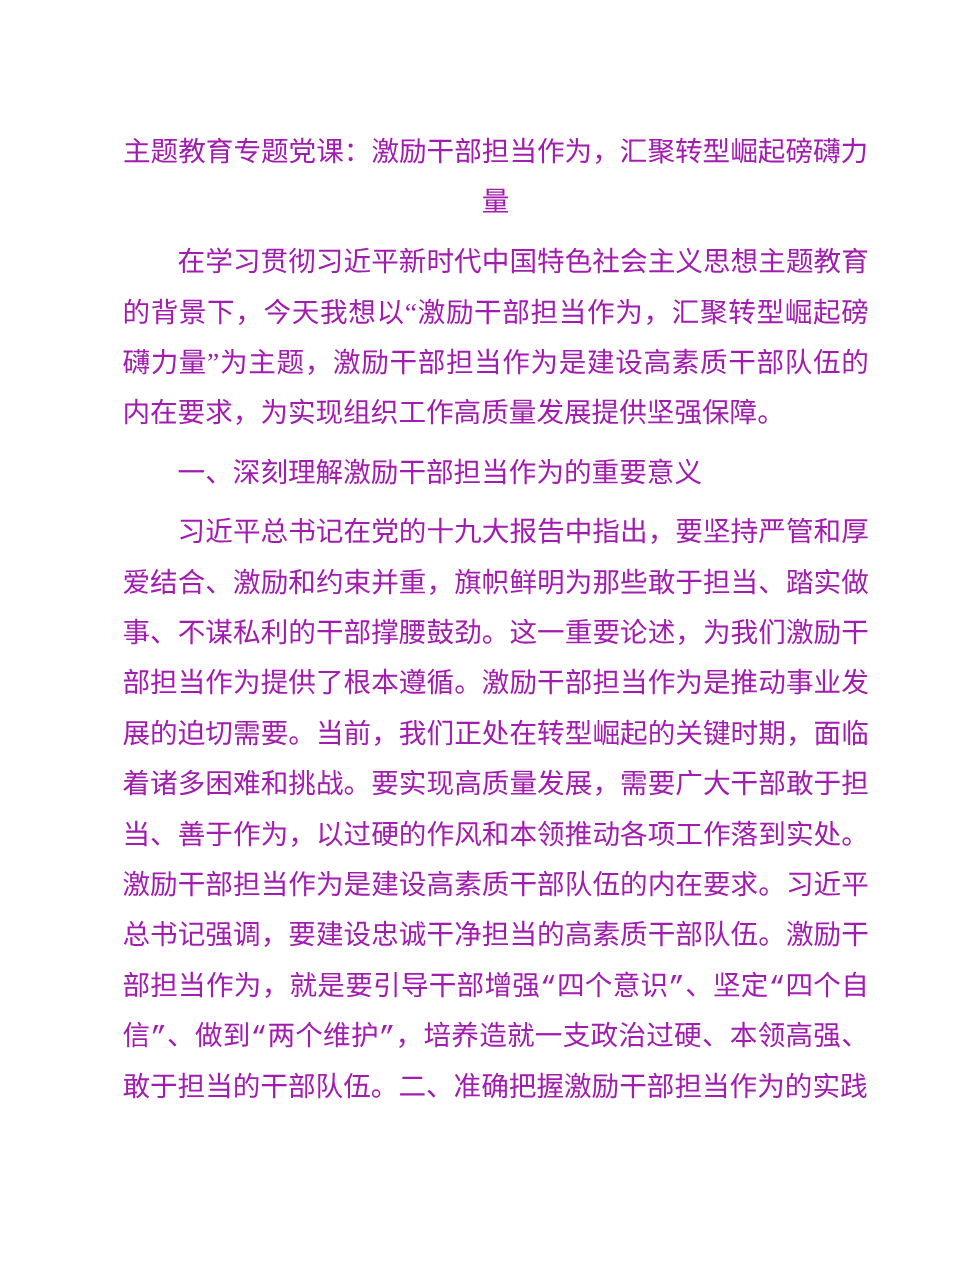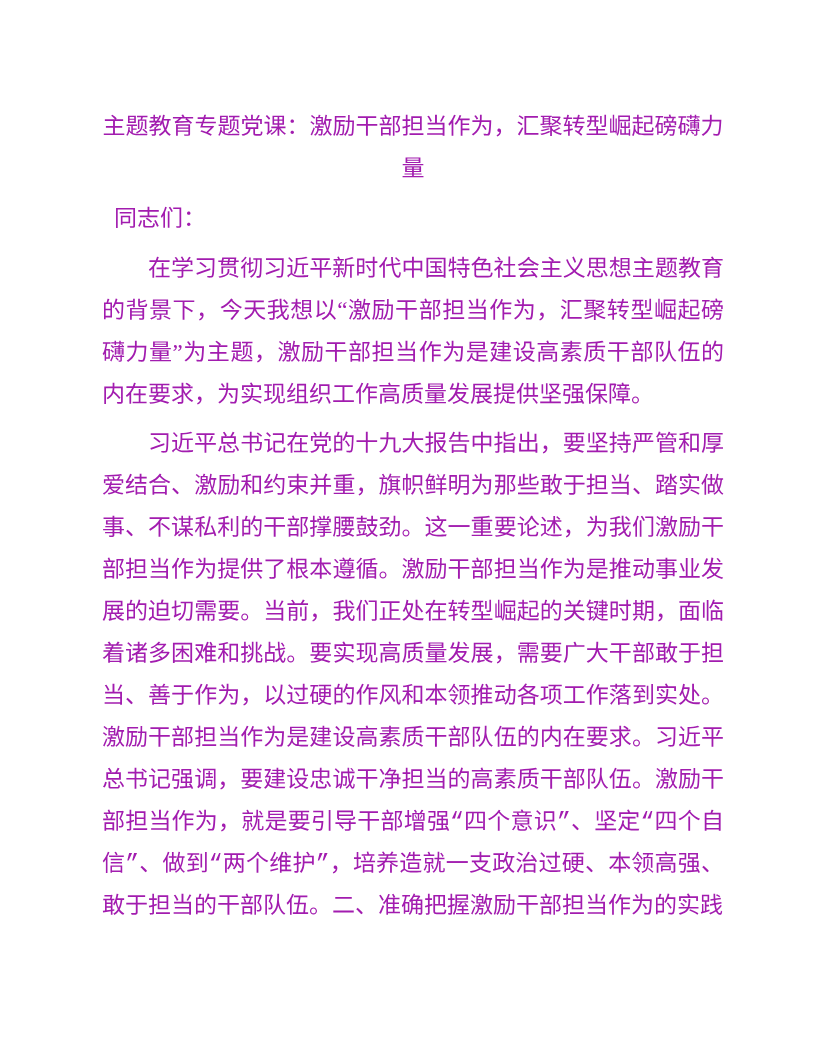--- a/index.html
+++ b/index.html
@@ -55,21 +55,21 @@
   }
 </style>
 </head>
 <body>
 
 <div class="page">
   <div class="content">
 
     <h1 class="doc-title">主题教育专题党课：激励干部担当作为，汇聚转型崛起磅礴力量</h1>
 
-    <p class="salutation">同志们：</p>
 
     <p class="para">在学习贯彻习近平新时代中国特色社会主义思想主题教育的背景下，今天我想以“激励干部担当作为，汇聚转型崛起磅礴力量”为主题，激励干部担当作为是建设高素质干部队伍的内在要求，为实现组织工作高质量发展提供坚强保障。</p>
 
+    <h2 class="section-heading">一、深刻理解激励干部担当作为的重要意义</h2>
 
     <p class="para">习近平总书记在党的十九大报告中指出，要坚持严管和厚爱结合、激励和约束并重，旗帜鲜明为那些敢于担当、踏实做事、不谋私利的干部撑腰鼓劲。这一重要论述，为我们激励干部担当作为提供了根本遵循。激励干部担当作为是推动事业发展的迫切需要。当前，我们正处在转型崛起的关键时期，面临着诸多困难和挑战。要实现高质量发展，需要广大干部敢于担当、善于作为，以过硬的作风和本领推动各项工作落到实处。激励干部担当作为是建设高素质干部队伍的内在要求。习近平总书记强调，要建设忠诚干净担当的高素质干部队伍。激励干部担当作为，就是要引导干部增强“四个意识”、坚定“四个自信”、做到“两个维护”，培养造就一支政治过硬、本领高强、敢于担当的干部队伍。二、准确把握激励干部担当作为的实践</p>
 
   </div>
 </div>
 
 </body></html>

